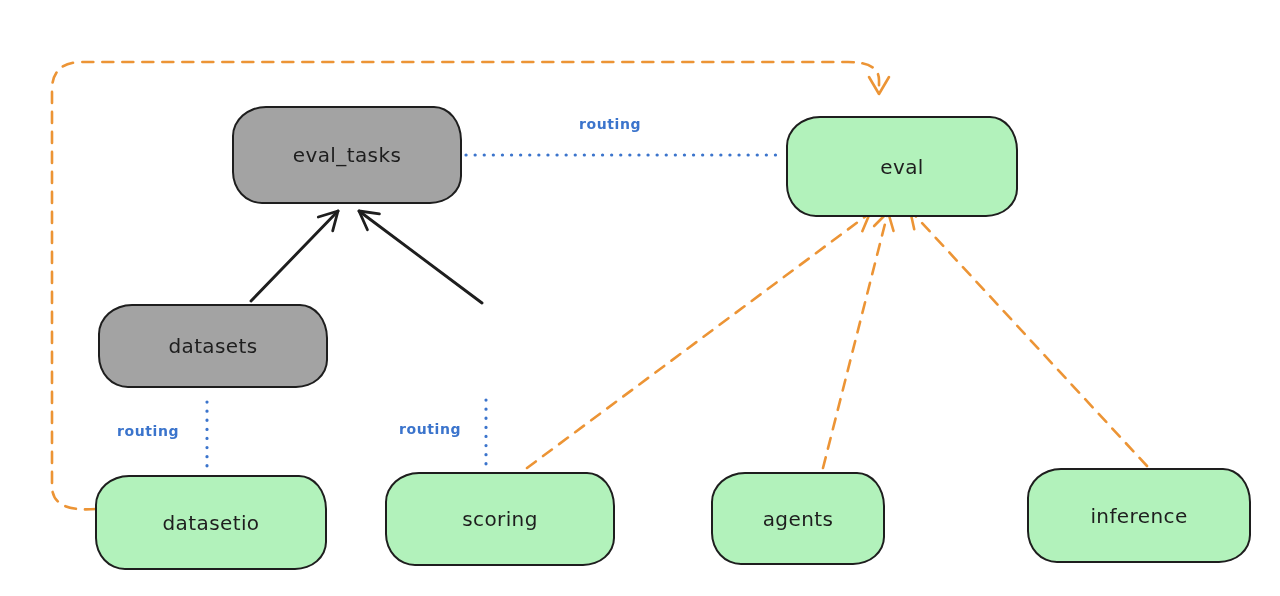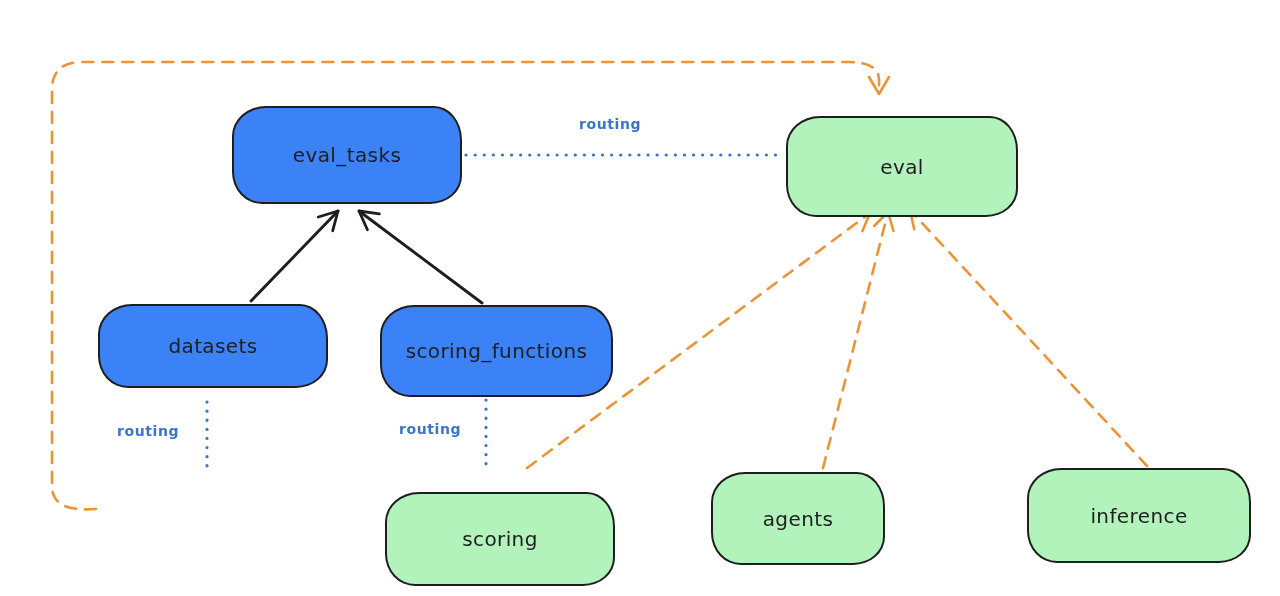--- a/index.html
+++ b/index.html
@@ -27,29 +27,29 @@
     box-sizing: border-box;
     border: 2.6px solid #1e1e1e;
     display: flex;
     align-items: center;
     justify-content: center;
     font-size: 20px;
     color: #1e1e1e;
     letter-spacing: 0.4px;
     border-radius: 34px 28px 32px 30px / 30px 34px 28px 32px;
   }
-  .node.blue  { background: #3b82f6; }
+  .node.blue  { background: #a3a3a3; }
   .node.green { background: #b2f2bb; }
 
   .n-eval-tasks        { left: 232px; top: 106px; width: 230px; height: 98px; }
   .n-eval              { left: 786px; top: 116px; width: 232px; height: 101px; }
   .n-datasets          { left: 98px;  top: 304px; width: 230px; height: 84px; }
   .n-scoring-functions { left: 380px; top: 305px; width: 233px; height: 92px; }
   .n-datasetio         { left: 95px;  top: 475px; width: 232px; height: 95px; }
-  .n-scoring           { left: 385px; top: 492px; width: 230px; height: 94px; }
+  .n-scoring           { left: 385px; top: 472px; width: 230px; height: 94px; }
   .n-agents            { left: 711px; top: 472px; width: 174px; height: 93px; }
   .n-inference         { left: 1027px; top: 468px; width: 224px; height: 95px; text-align: right; }
 
   .routing-label {
     position: absolute;
     font-size: 14px;
     font-weight: 700;
     color: #3b74cc;
     letter-spacing: 0.6px;
   }
@@ -87,22 +87,22 @@
 
   <div class="node blue n-eval-tasks">
     <span>eval_tasks</span>
   </div>
   <div class="node green n-eval">
     <span>eval</span>
   </div>
   <div class="node blue n-datasets">
     <span>datasets</span>
   </div>
-  <div class="node blue n-scoring-functions">
-    <span>scoring_functions</span>
+  <div class="node green n-datasetio">
+    <span>datasetio</span>
   </div>
   <div class="node green n-scoring">
     <span>scoring</span>
   </div>
   <div class="node green n-agents">
     <span>agents</span>
   </div>
   <div class="node green n-inference">
     <span>inference</span>
   </div>

